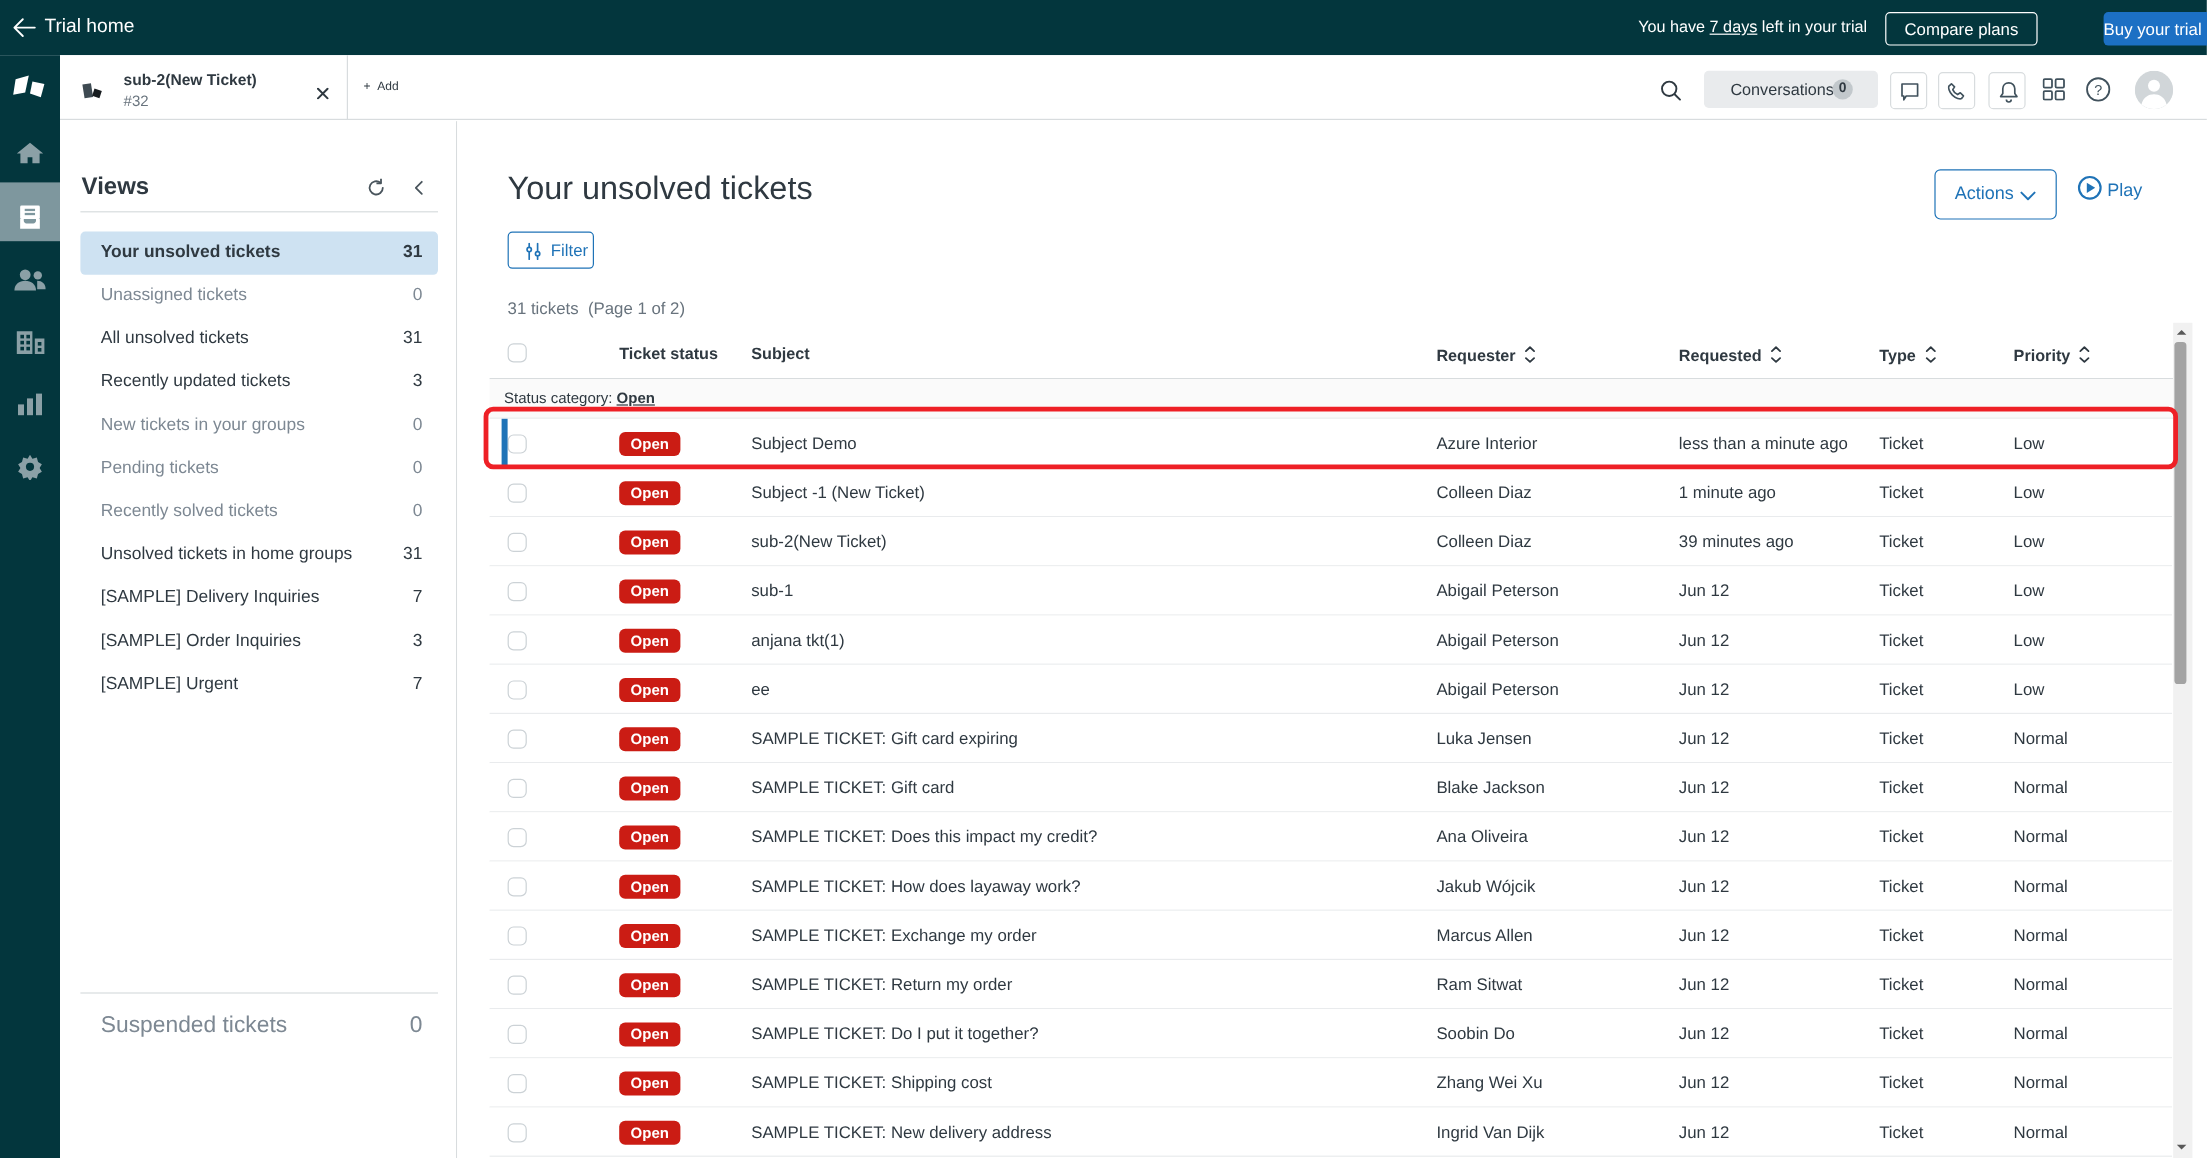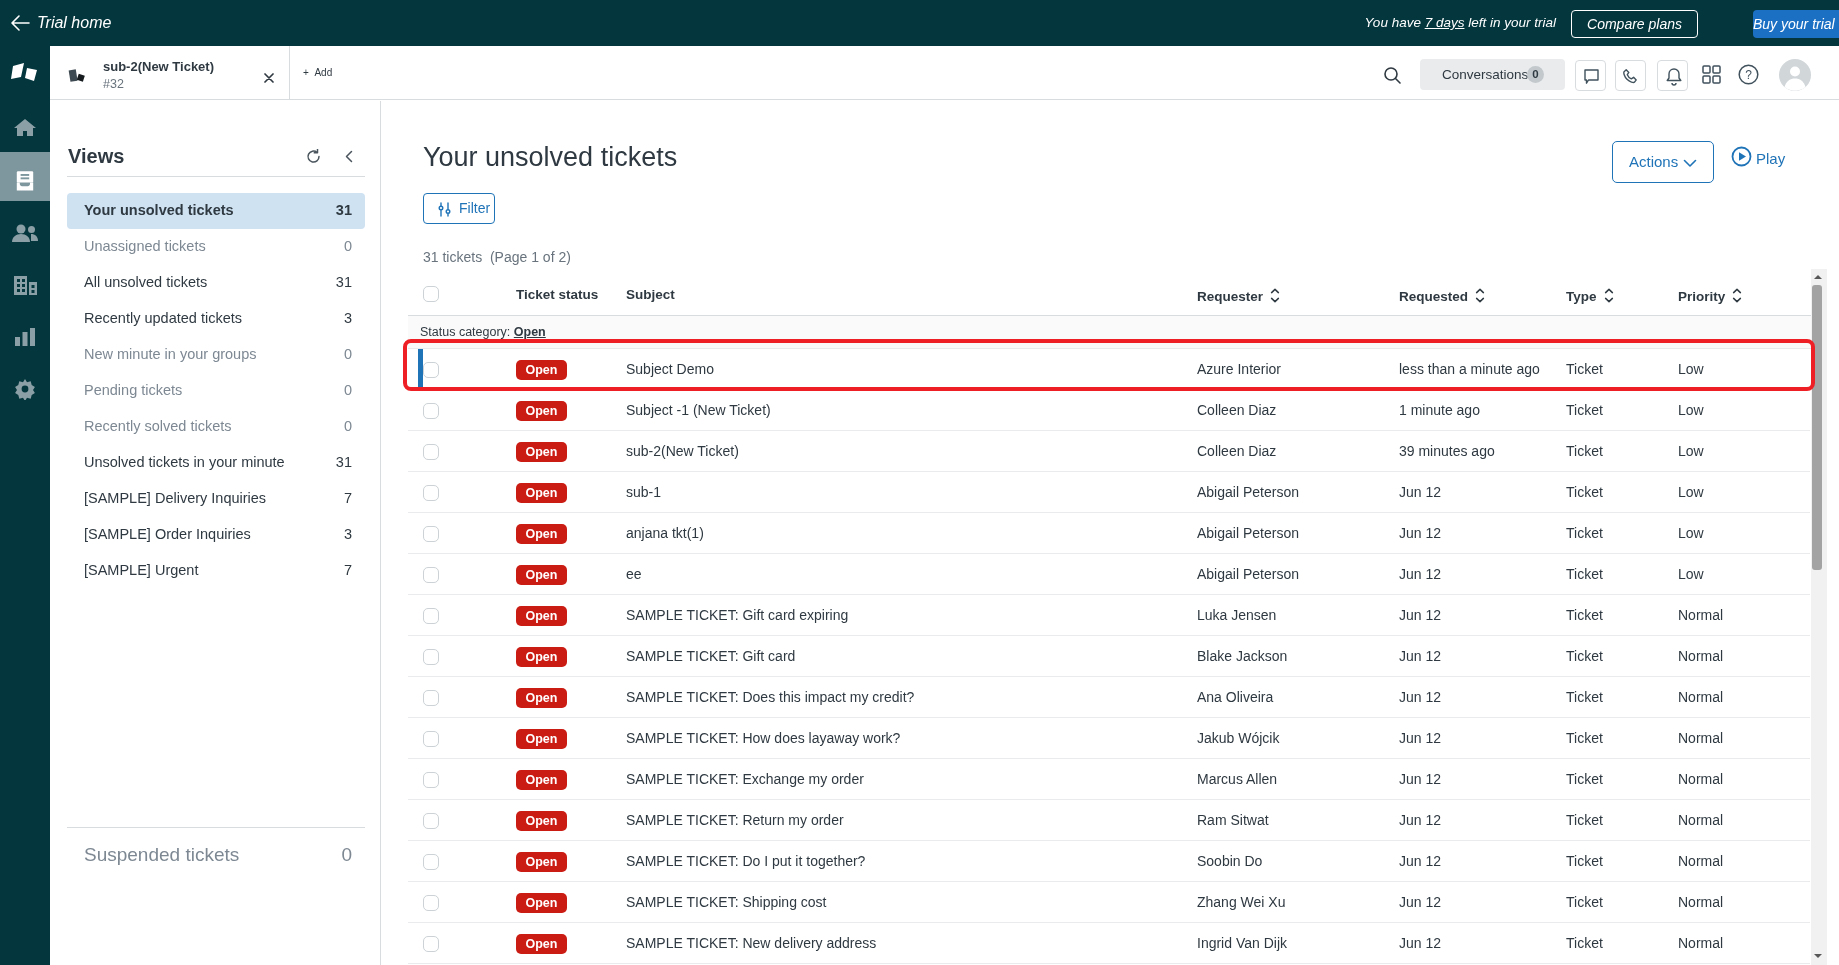--- a/index.html
+++ b/index.html
@@ -1,21 +1,21 @@
 <!DOCTYPE html>
 <html><head>
 <meta charset="utf-8">
 <style>
 * { margin:0; padding:0; box-sizing:border-box; }
 html,body { width:1839px; height:965px; overflow:hidden; background:#fff;
   font-family:"Liberation Sans", sans-serif; -webkit-font-smoothing:antialiased; }
 .abs { position:absolute; }
 
 
-#topbar { position:absolute; left:0; top:0; width:1839px; height:46px; background:#03363d;font-style:italic; }
+#topbar { position:absolute; left:0; top:0; width:1839px; height:46px; background:#03363d; }
 #topbar .home { position:absolute; left:37px; top:14px; color:#fff; font-size:16px; }
 #trialtxt { position:absolute; right:283px; top:15px; color:#fff; font-size:13.5px; }
 #cmp { position:absolute; left:1571px; top:10px; width:127px; height:28px; border:1px solid #fff;
   border-radius:4px; color:#fff; font-size:14px; text-align:center; line-height:26px; }
 #buy { position:absolute; left:1709px; top:10px; width:92px; height:28px; background:#1c70c4;
   border-radius:4px; color:#fff; font-size:14px; text-align:left; line-height:28px;margin-left:44px; }
 
 
 #tabbar { position:absolute; left:50px; top:46px; width:1789px; height:54px; background:#fff;
   border-bottom:1px solid #d8dcde; }
@@ -221,33 +221,33 @@
     </div>
 <div class="vitem" style="top:164px">
       <span class="vl">All unsolved tickets</span>
       <span class="vc">31</span>
     </div>
 <div class="vitem" style="top:200px">
       <span class="vl">Recently updated tickets</span>
       <span class="vc">3</span>
     </div>
 <div class="vitem vgrey" style="top:236px">
-      <span class="vl">New minute in your groups</span>
+      <span class="vl">New tickets in your groups</span>
       <span class="vc">0</span>
     </div>
 <div class="vitem vgrey" style="top:272px">
       <span class="vl">Pending tickets</span>
       <span class="vc">0</span>
     </div>
 <div class="vitem vgrey" style="top:308px">
       <span class="vl">Recently solved tickets</span>
       <span class="vc">0</span>
     </div>
 <div class="vitem" style="top:344px">
-      <span class="vl">Unsolved tickets in your minute</span>
+      <span class="vl">Unsolved tickets in home groups</span>
       <span class="vc">31</span>
     </div>
 <div class="vitem" style="top:380px">
       <span class="vl">[SAMPLE] Delivery Inquiries</span>
       <span class="vc">7</span>
     </div>
 <div class="vitem" style="top:416px">
       <span class="vl">[SAMPLE] Order Inquiries</span>
       <span class="vc">3</span>
     </div>

